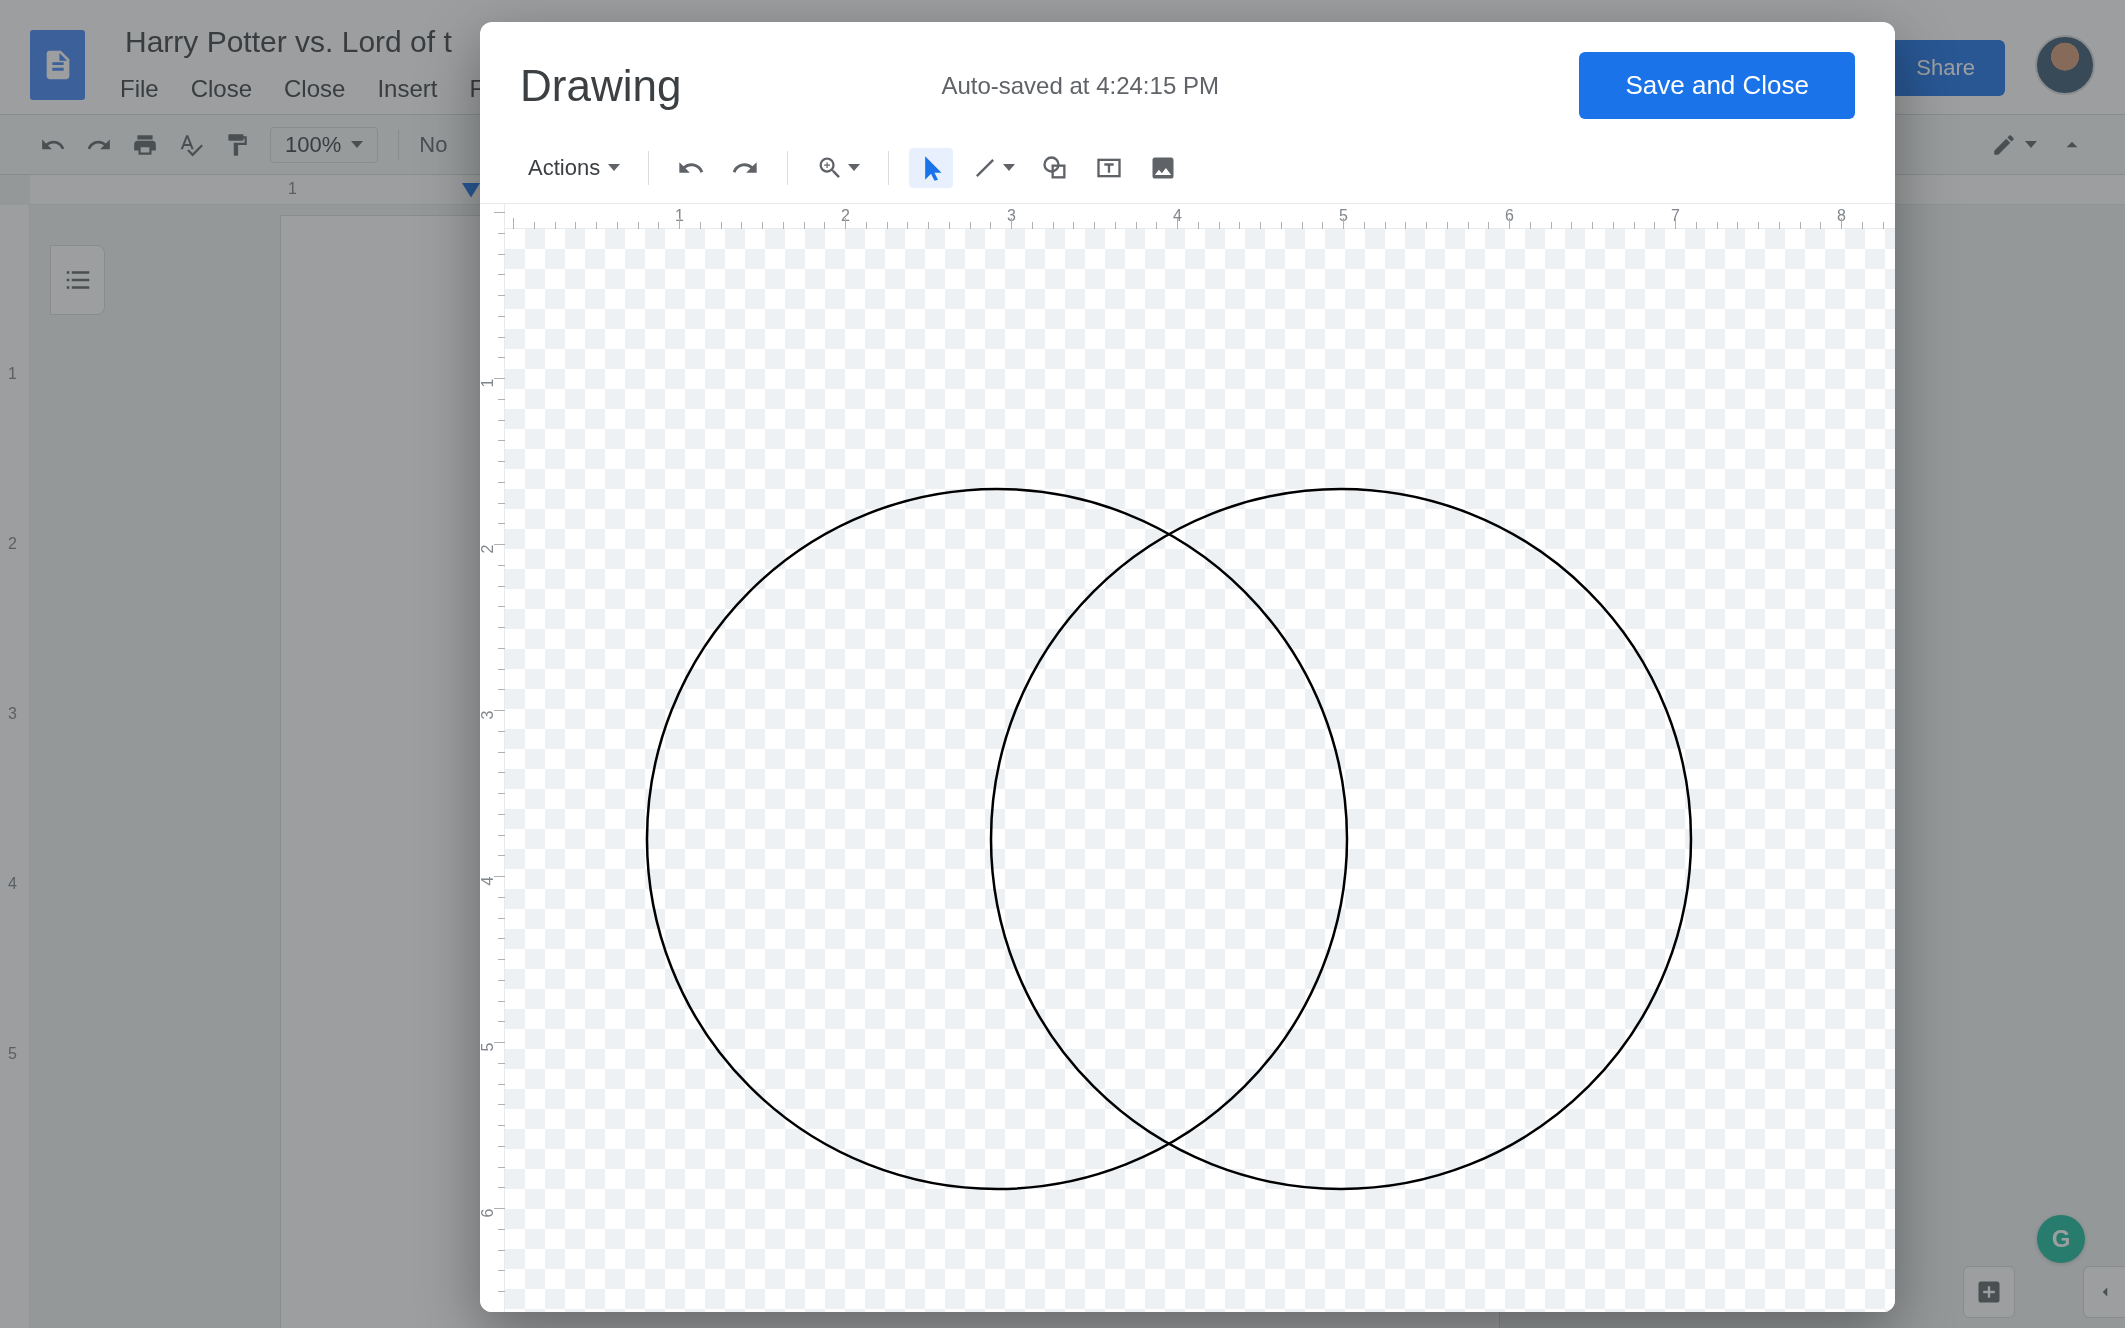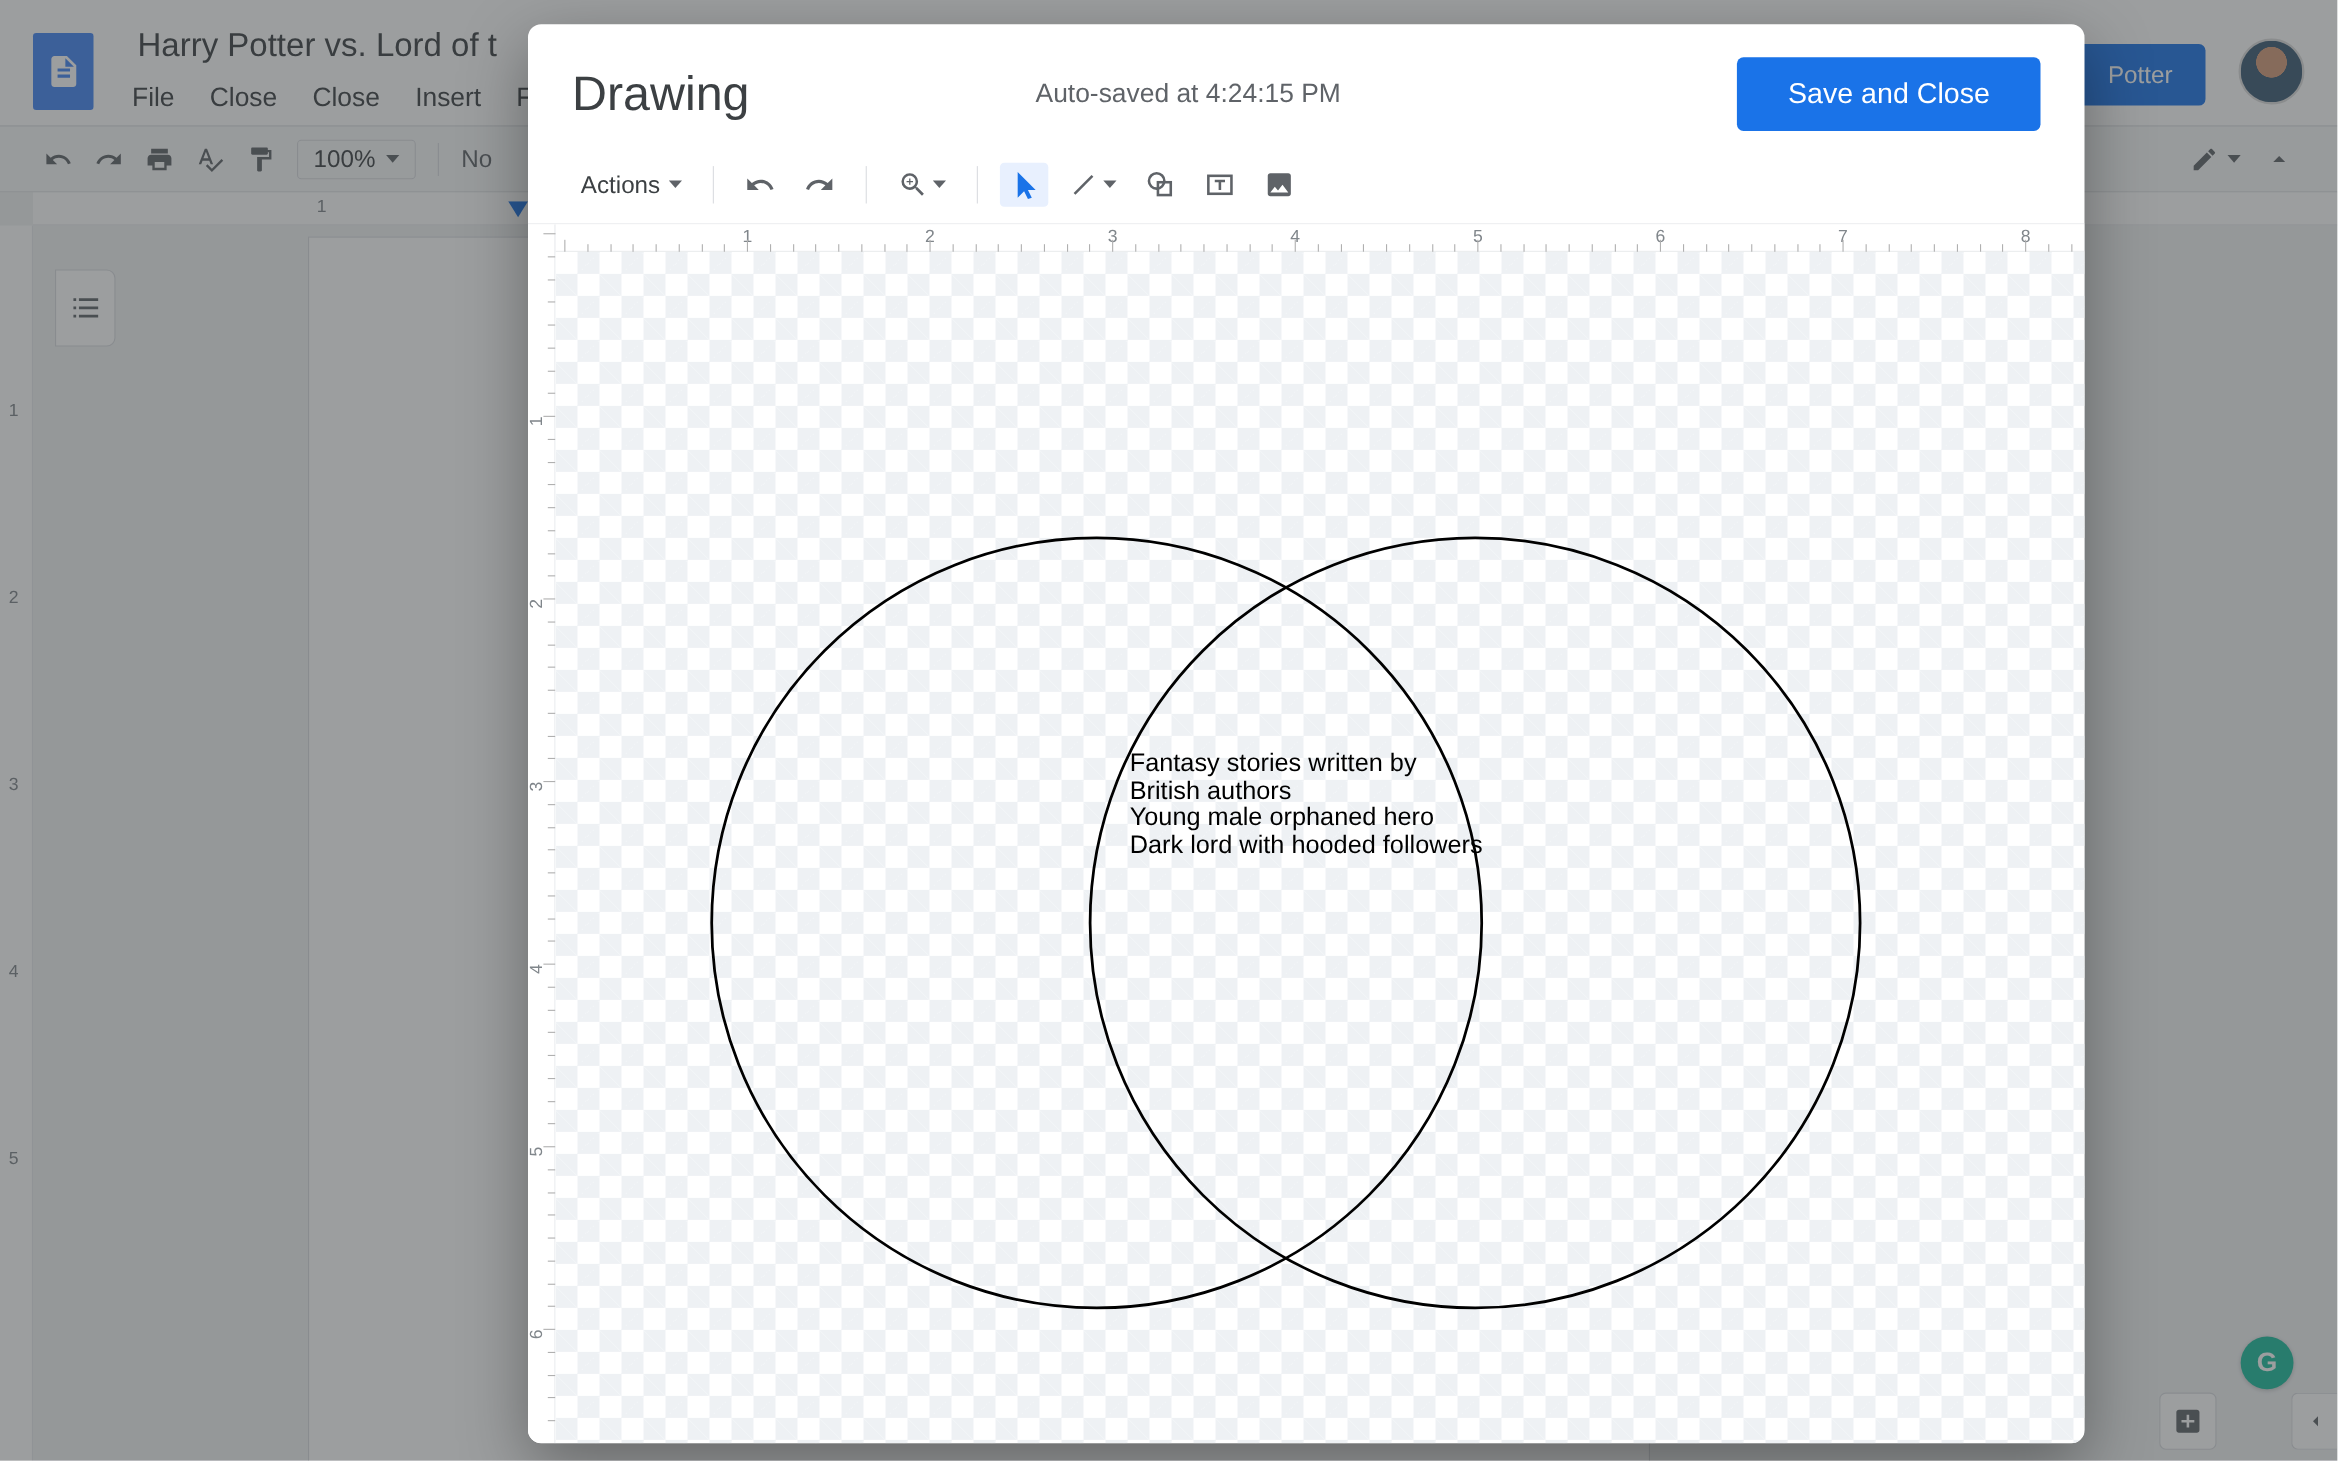--- a/index.html
+++ b/index.html
@@ -239,21 +239,21 @@
     </div>
     <div class="docs-title">Harry Potter vs. Lord of t</div>
     <div class="docs-menu">
       <span>File</span>
       <span>Close</span>
       <span>Close</span>
       <span>Insert</span>
       <span>Forn</span>
     </div>
     <button class="share-btn">
-      <span>Potter</span>
+      <span>Share</span>
     </button>
     <div class="avatar"></div>
   </div>
 
   <div class="docs-toolbar">
     <svg viewBox="0 0 24 24">
         <path d="M12.5 8C9.85 8 7.45 9 5.6 10.6L2 7v9h9l-3.62-3.62C8.77 11.22 10.54 10.5 12.5 10.5c3.54 0 6.55 2.31 7.6 5.5l2.37-.78C21.08 11.03 17.15 8 12.5 8z"></path>
       </svg>
     <svg viewBox="0 0 24 24">
         <path d="M18.4 10.6C16.55 9 14.15 8 11.5 8c-4.65 0-8.58 3.03-9.97 7.22L3.9 16c1.05-3.19 4.06-5.5 7.6-5.5 1.96 0 3.73.72 5.12 1.88L13 16h9V7l-3.6 3.6z"></path>
@@ -528,19 +528,15 @@
         <div class="tick minor" style="top: 1045.5px;"></div>
         <div class="tick minor" style="top: 1066.25px;"></div>
         <div class="tick minor" style="top: 1087px;"></div>
       </div>
 
     <div class="canvas">
       <svg class="venn">
         <circle fill="none" stroke="#000" stroke-width="2.5" cx="492" cy="610" r="350"></circle>
         <circle fill="none" stroke="#000" stroke-width="2.5" cx="836" cy="610" r="350"></circle>
       </svg>
-      <div class="venn-text" style="left: 522px; top: 452px;">Fantasy stories written by
-British authors
-Young male orphaned hero
-Dark lord with hooded followers</div>
     </div>
   </div>
 </div>
 
 </body></html>

